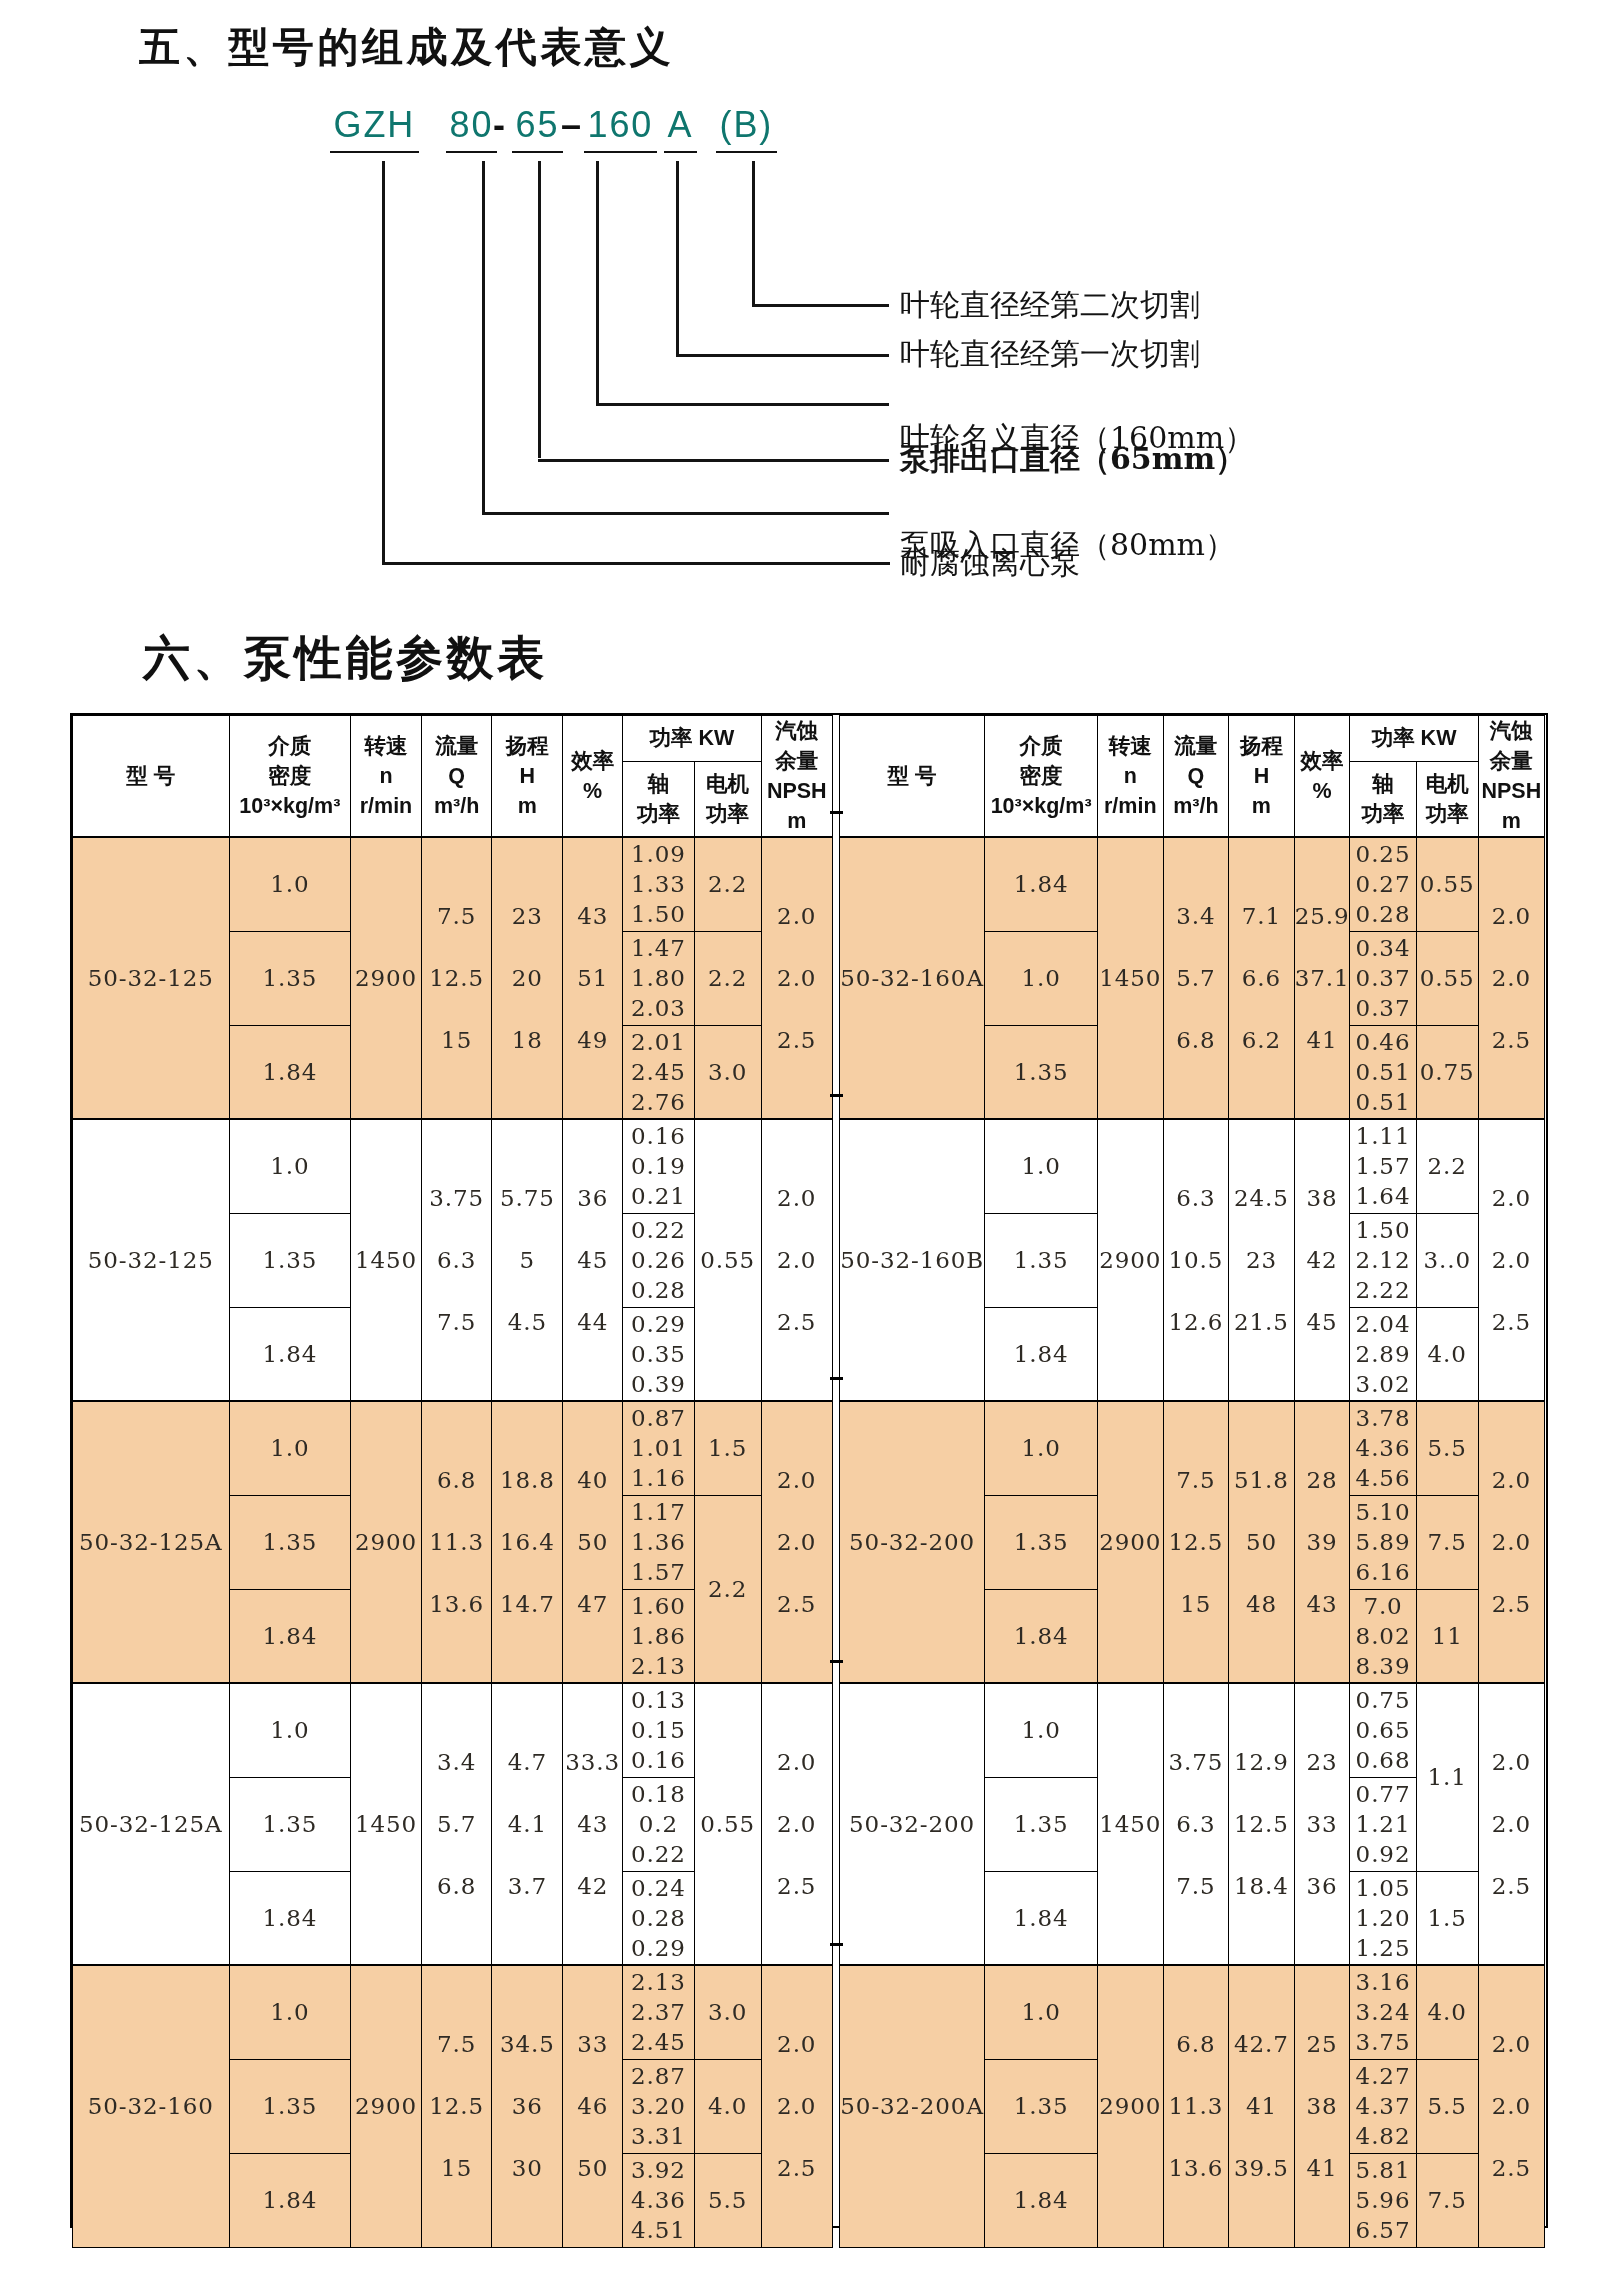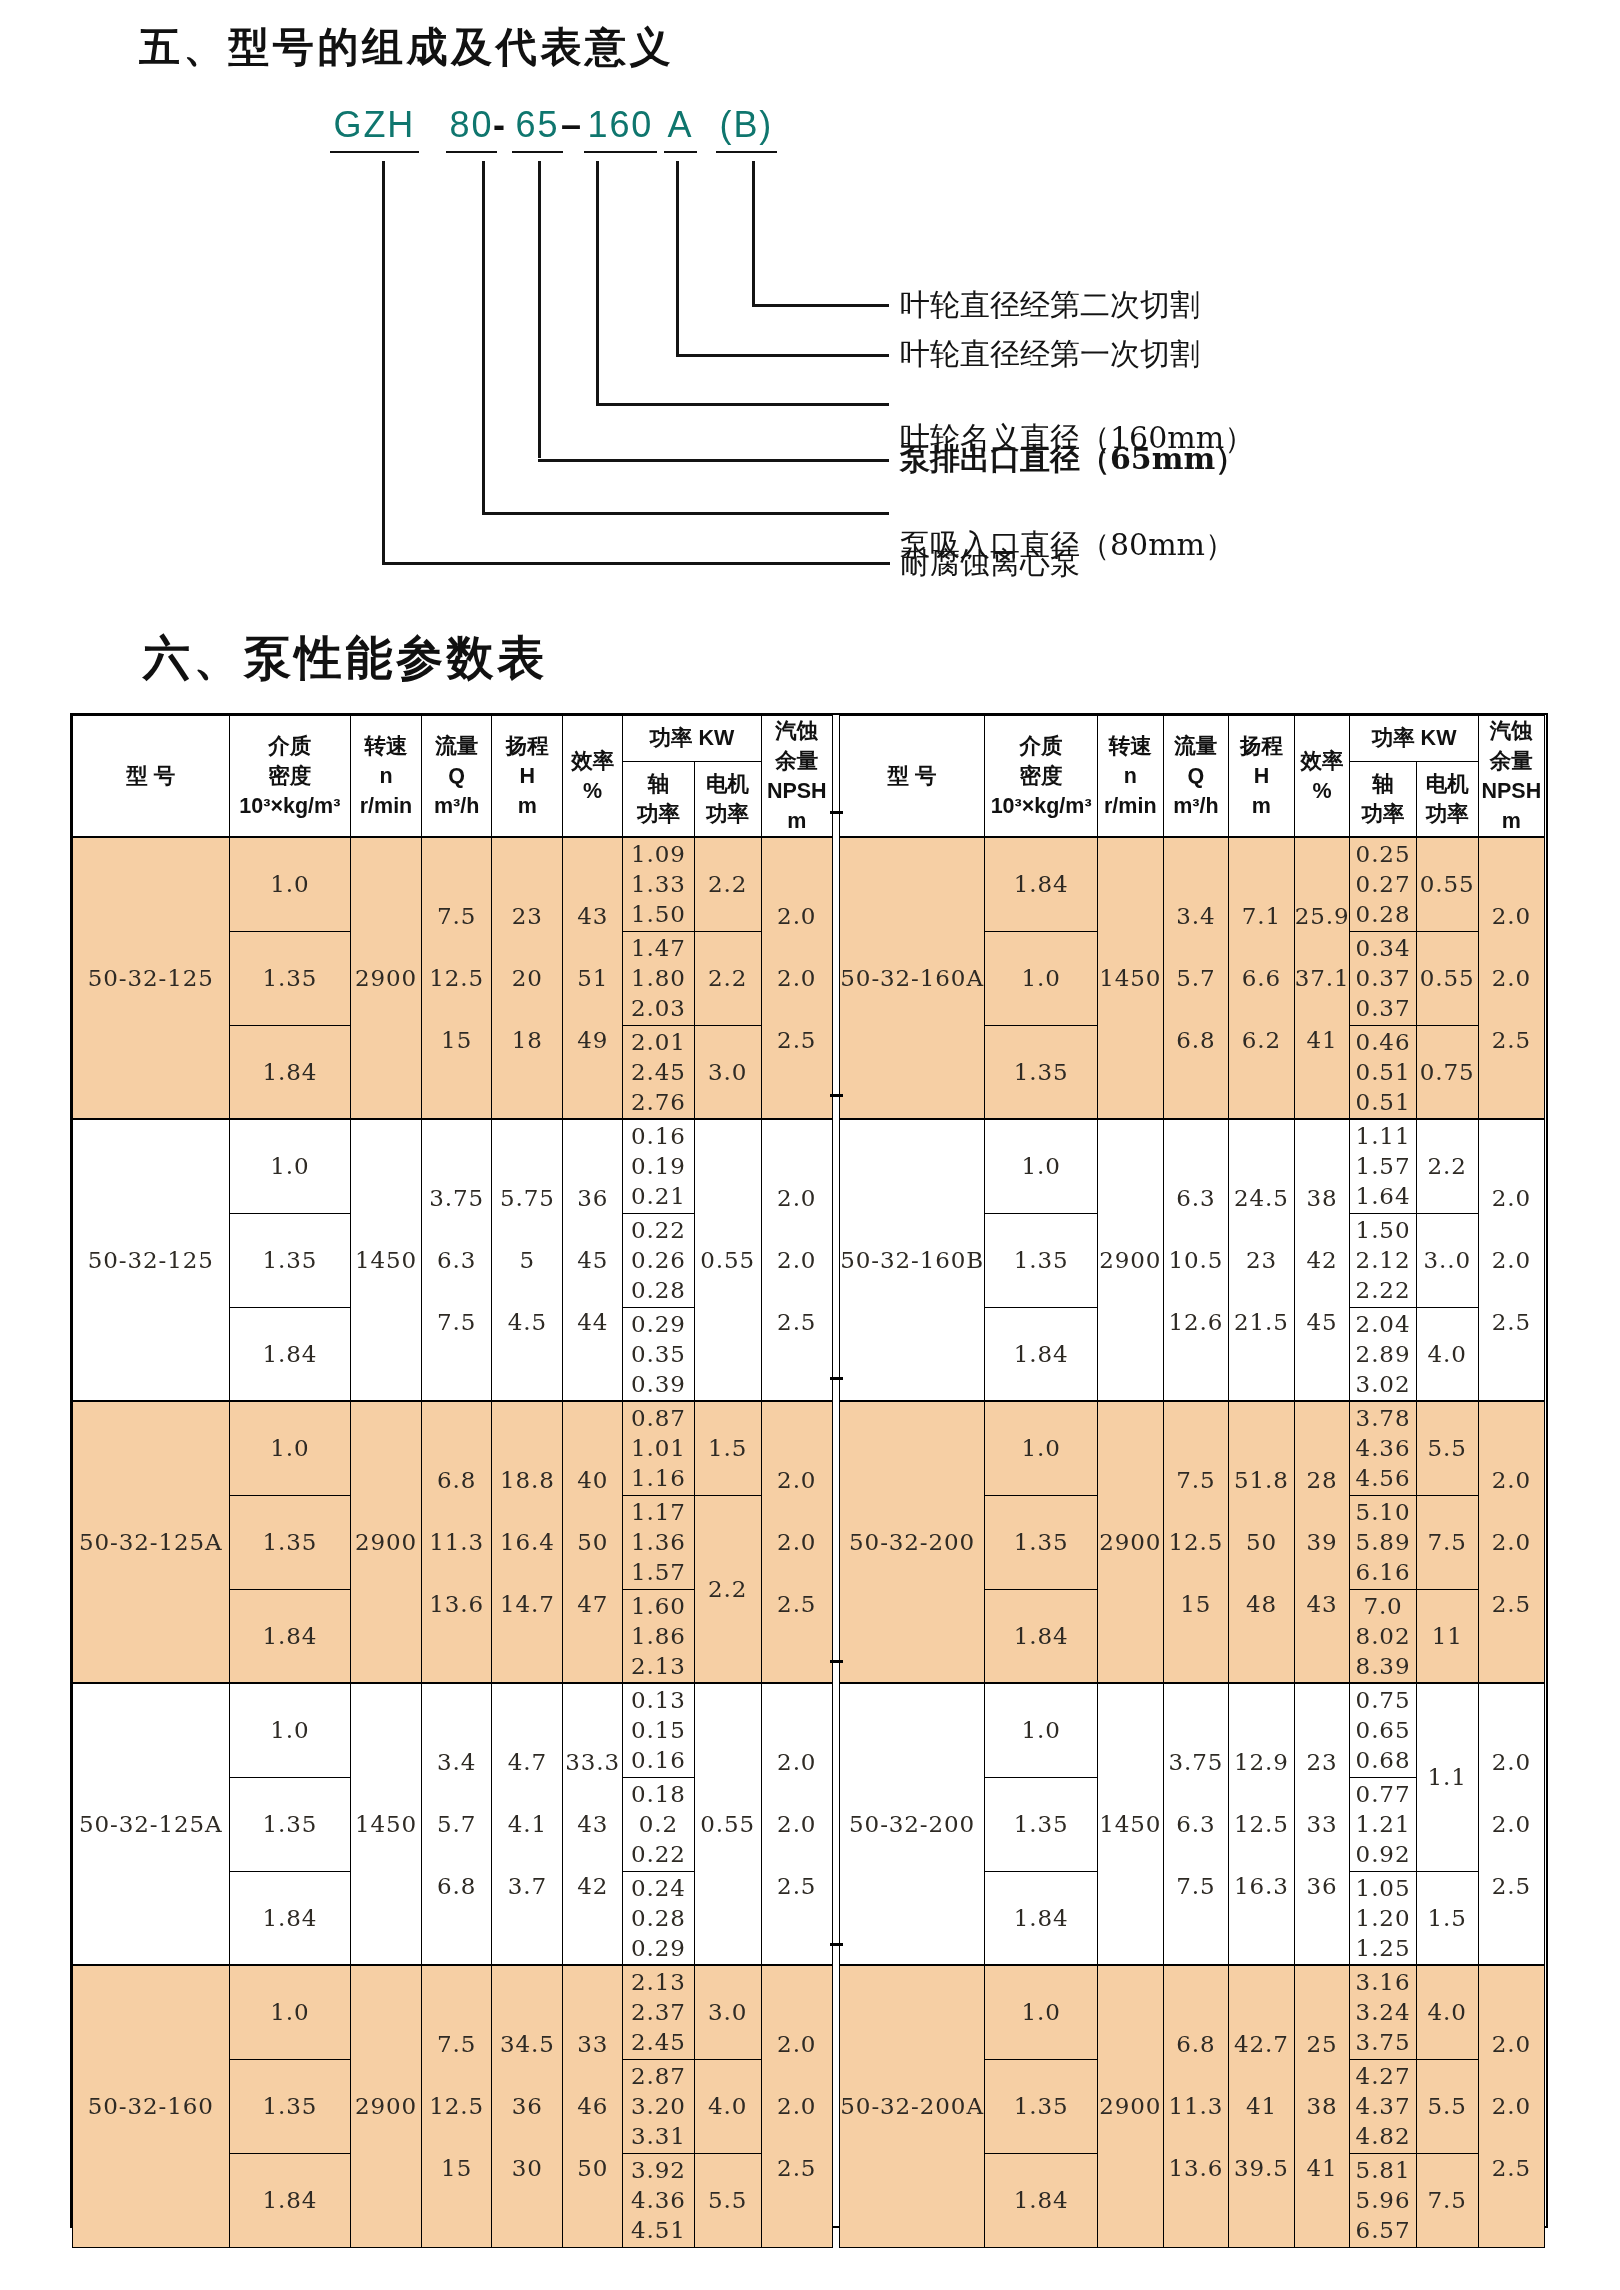--- a/index.html
+++ b/index.html
@@ -745,21 +745,21 @@
               <div class="triple">
                 <div>3.75</div>
                 <div>6.3</div>
                 <div>7.5</div>
               </div>
             </td>
             <td class="num" rowspan="3">
               <div class="triple">
                 <div>12.9</div>
                 <div>12.5</div>
-                <div>16.3</div>
+                <div>18.4</div>
               </div>
             </td>
             <td class="num" rowspan="3">
               <div class="triple">
                 <div>23</div>
                 <div>33</div>
                 <div>36</div>
               </div>
             </td>
             <td class="num">

